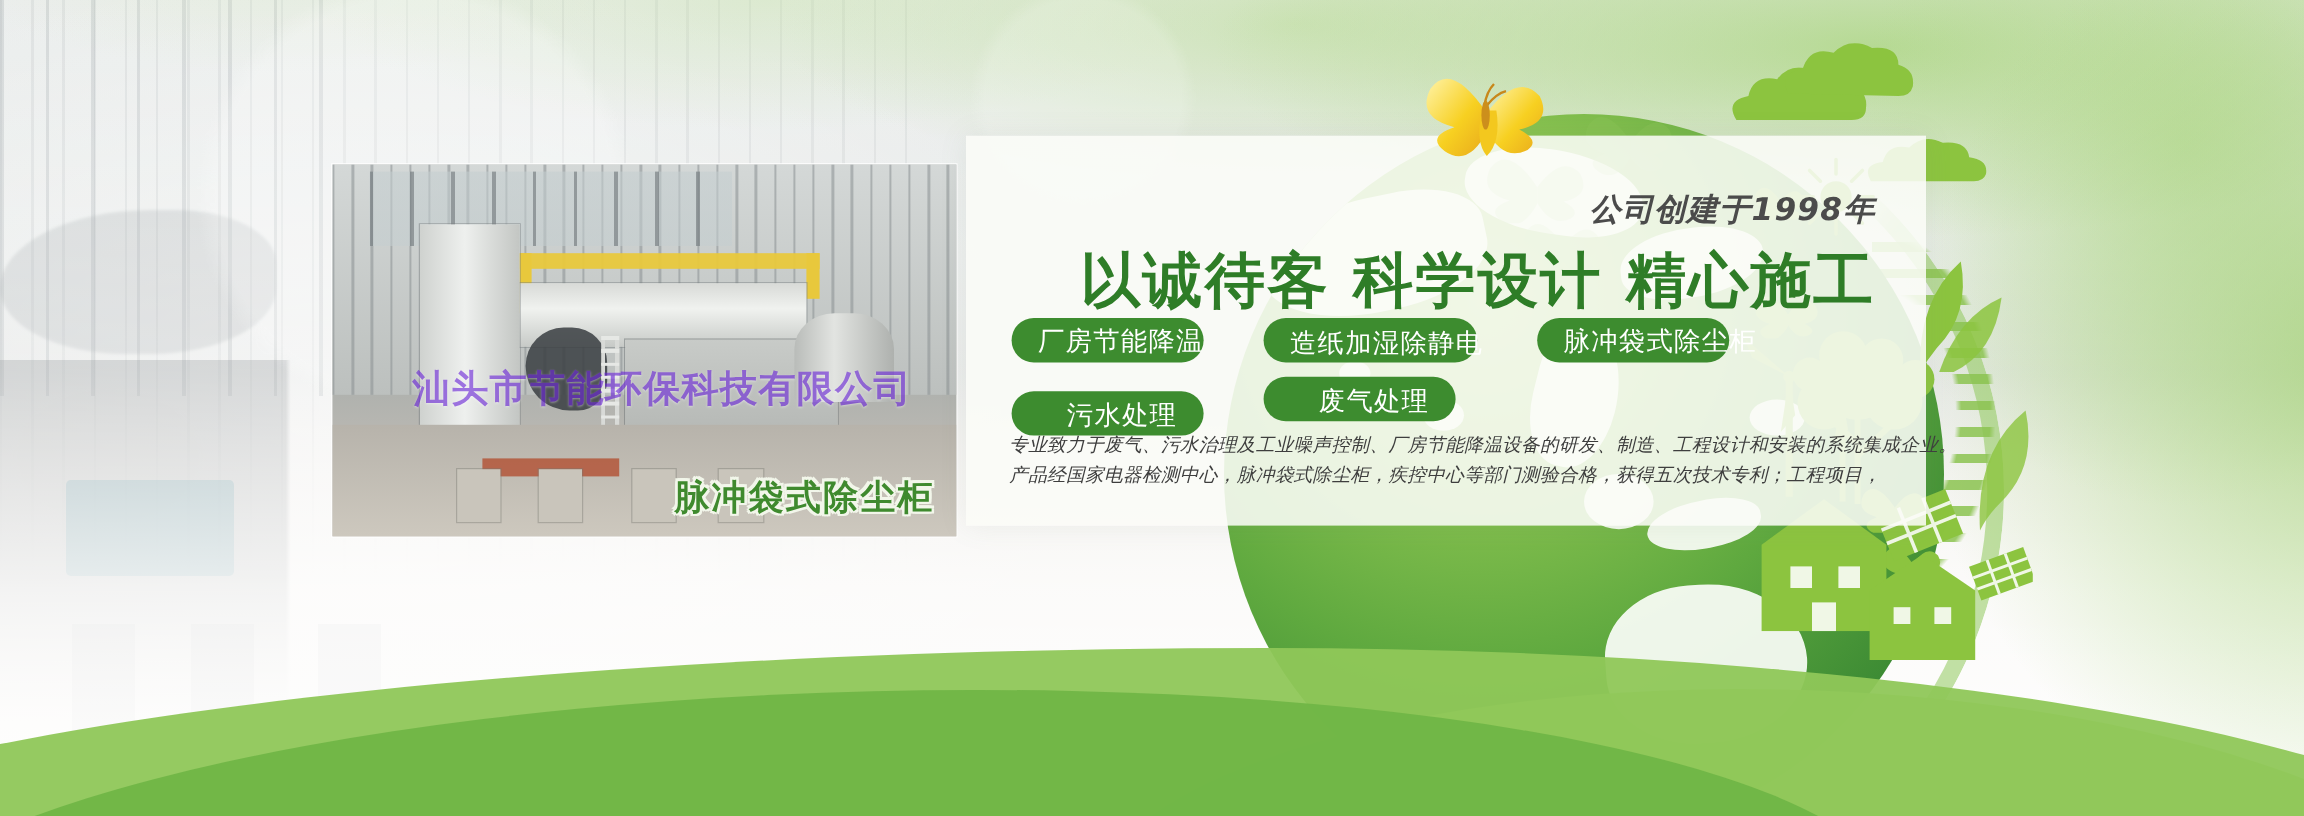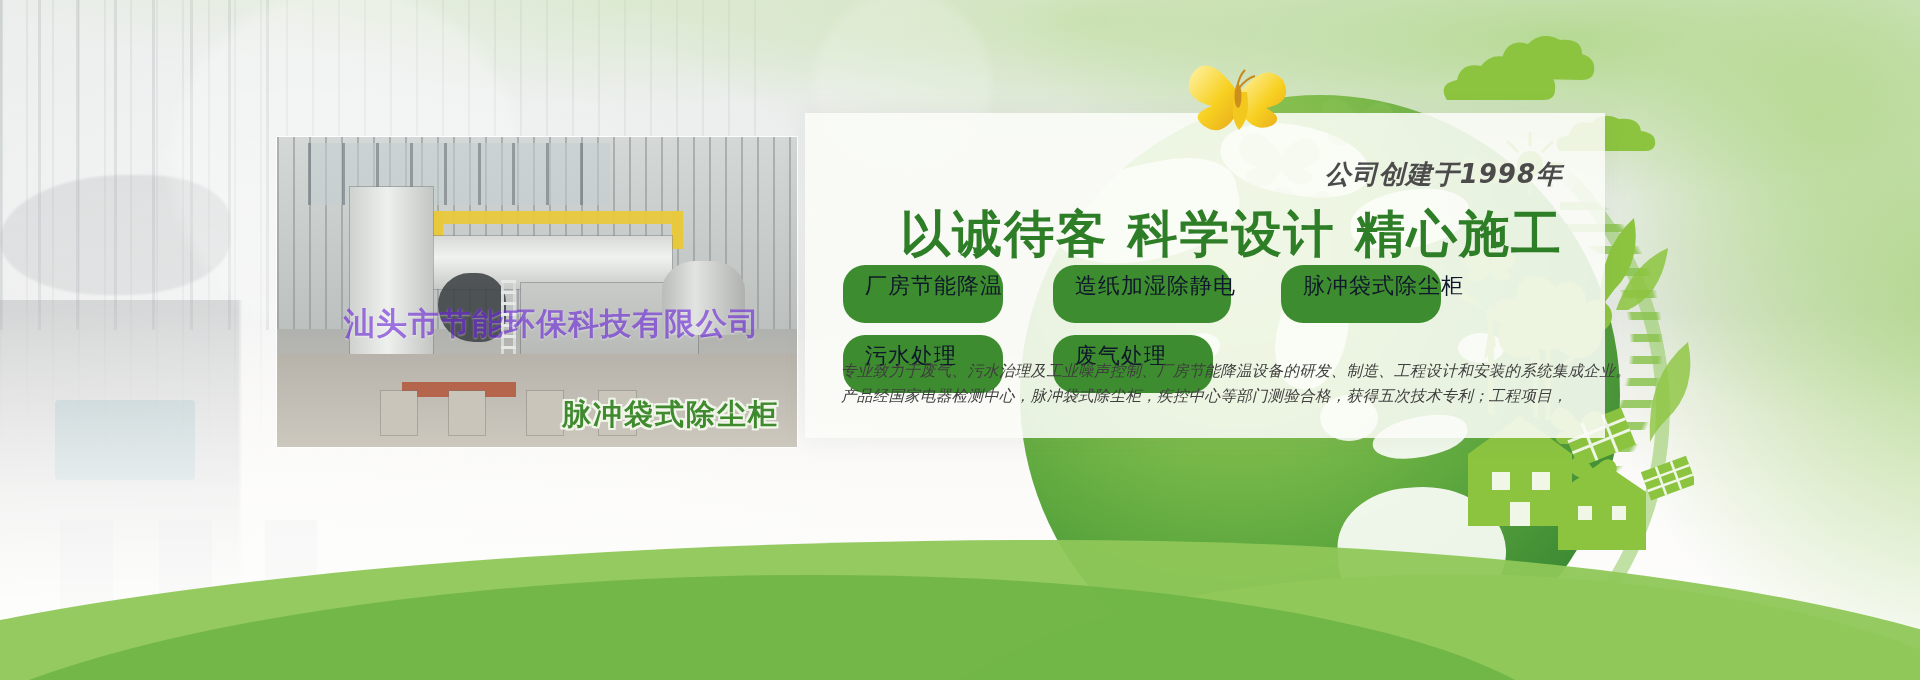--- a/index.html
+++ b/index.html
@@ -249,28 +249,28 @@
   }
   .headline{
     position:absolute;right:42px;top:88px;
     font-size:50px;font-weight:700;color:#2e7d27;
     letter-spacing:2px;white-space:nowrap;
   }
 
   .pills{position:absolute;left:0;top:152px;width:100%;}
   .pill-row{display:flex;gap:50px;margin-bottom:12px;padding-left:38px;}
   .pill{
-    background:#3d8c2f;color:#0f172a;border-radius:22px;
-    height:58px;line-height:41px;padding:0 22px;
+    background:#3d8c2f;color:#ffffff;border-radius:22px;
+    height:37px;line-height:41px;padding:0 22px;
     font-size:22px;letter-spacing:1px;white-space:nowrap;
-    text-align:left;box-sizing:border-box;
+    text-align:right;box-sizing:border-box;
   }
   .pill-row.r2 .pill{min-width:0;}
   .pr1 .p1{width:160px;} .pr1 .p2{width:178px;font-family:Liberation Serif, serif;} .pr1 .p3{width:160px;}
-  .pr2 .p1{width:160px;margin-left:0px;} .pr2 .p2{width:178px;} .pr2 .p3{width:160px;font-family:Liberation Serif, serif;}
+  .pr2 .p1{width:160px;margin-left:0px;margin-top:12px;} .pr2 .p2{width:178px;} .pr2 .p3{width:160px;font-family:Liberation Serif, serif;}
   .pr2{padding-left:38px;}
 
   .para{
     position:absolute;left:36px;top:246px;width:742px;
     font-size:15.5px;line-height:25px;color:#3e3e3e;font-style:italic;
     letter-spacing:.3px;
   }
   .para div{white-space:nowrap;}
 
   

